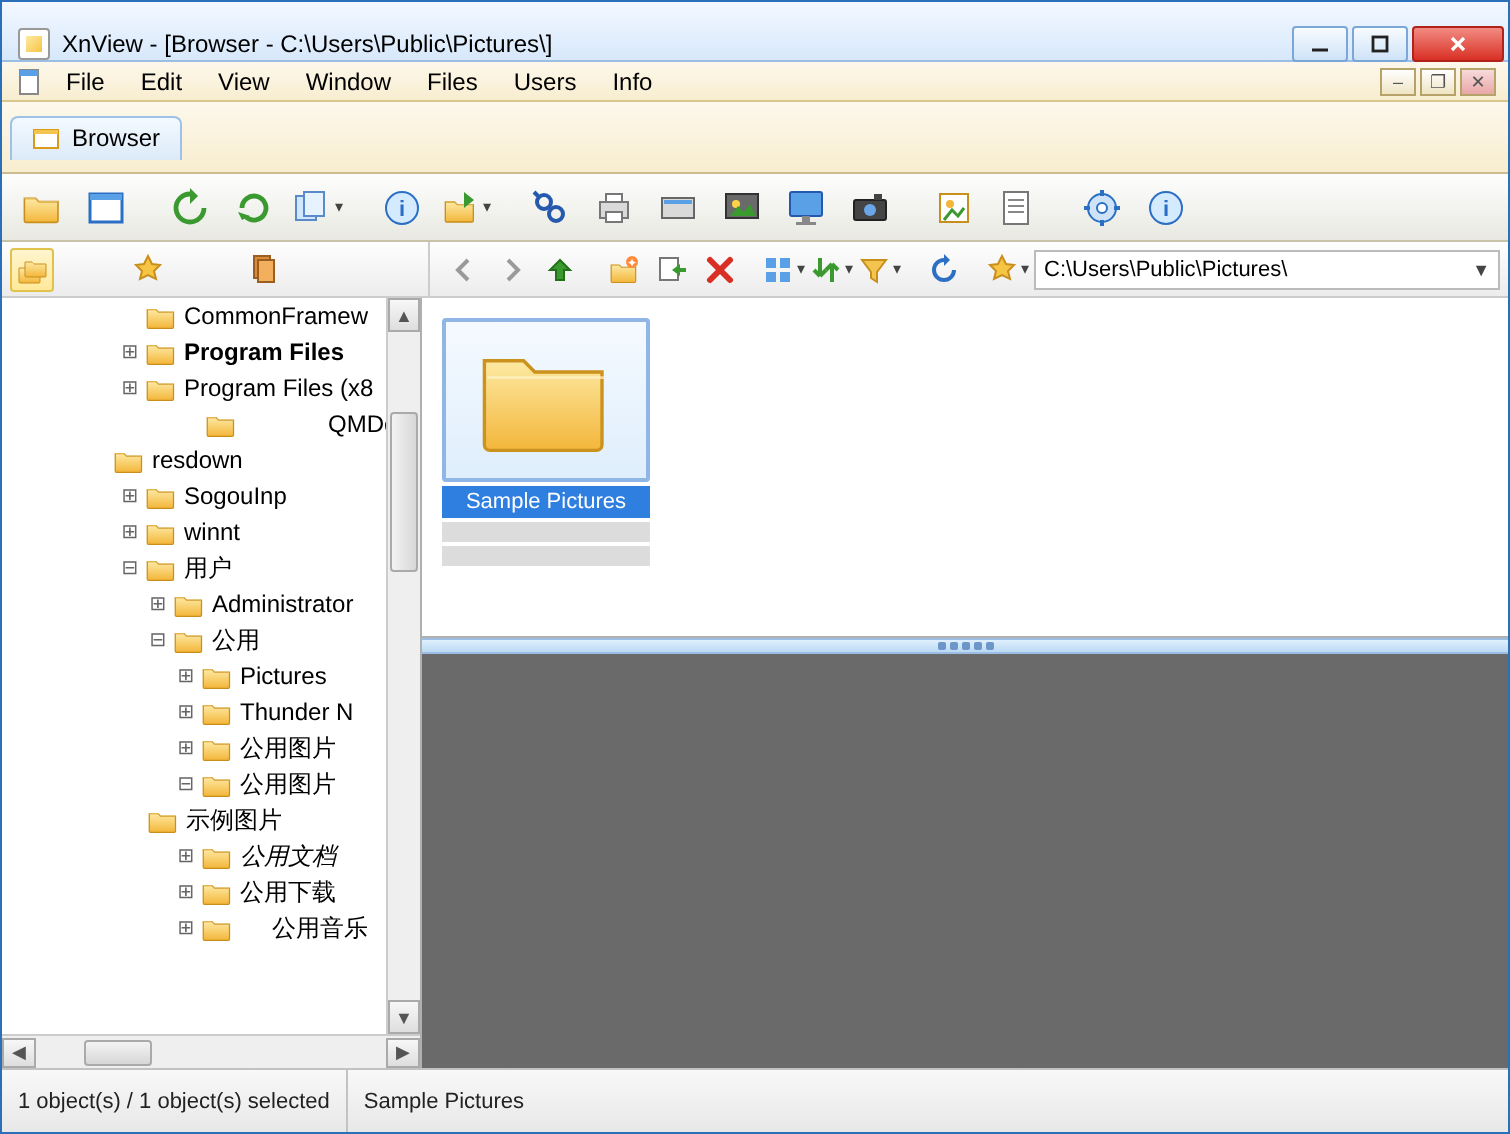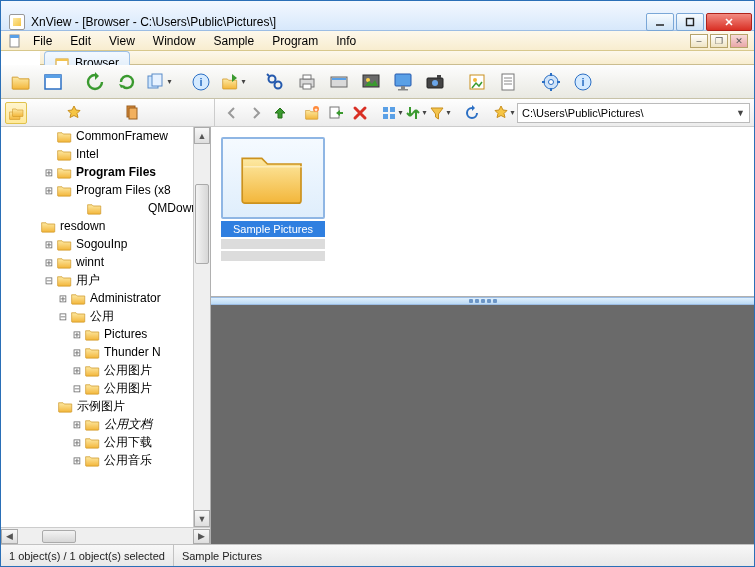--- a/index.html
+++ b/index.html
@@ -14,58 +14,58 @@
   .winbtn.max { width:28px; }
   .winbtn.close { width: 46px; background: linear-gradient(#f28b82,#d93025); color:#fff; border-color:#b0221a;}
   .winbtn svg{width:10px;height:10px;}
   .menubar { height: 20px; background: linear-gradient(#fdf8ec,#f8edcf); border-bottom:1px solid #d8c88c; display:flex; align-items:center; padding: 0 6px; gap: 2px; font-size:12px; }
   .menubar .mitem { padding: 2px 8px; cursor: default; }
   .menubar .smalls{ margin-left:auto; display:flex; gap:2px;}
   .menubar .smallbtn{ width:18px; height:14px; border:1px solid #b6a36a; background:linear-gradient(#fff,#efe4c4); display:flex;align-items:center;justify-content:center;font-size:9px;color:#555;}
   .menubar .smallbtn.close{background:linear-gradient(#f7dada,#e9a7a7);}
   .doc-icon{width:16px;height:16px;display:inline-flex;align-items:center;justify-content:center;}
   .doc-icon svg{width:14px;height:14px;}
-  .tabbar { height: 14px; background: linear-gradient(#fdf8ec,#f8edcf); display:flex; align-items:flex-start; padding: 0 4px; border-bottom:1px solid #cbbd8f;margin-left:39px;}
+  .tabbar { height: 36px; background: linear-gradient(#fdf8ec,#f8edcf); display:flex; align-items:center; padding: 0 4px; border-bottom:1px solid #cbbd8f;}
   .tab { height: 22px; padding: 0 10px; border:1px solid #9ec1e6; border-bottom:none; border-radius:4px 4px 0 0; background:linear-gradient(#f3f9ff,#dceaf8); display:flex; align-items:center; gap:6px; font-size:12px;}
   .tab .tabicon{width:14px;height:14px;}
   .toolbar { height: 34px; background: linear-gradient(#fdfdfd,#e9e9e2); border-bottom:1px solid #c7c2a8; display:flex; align-items:center; padding:0 6px; gap:4px;}
   .tbtn { width: 28px; height: 28px; border:1px solid transparent; border-radius:3px; display:flex; align-items:center; justify-content:center; }
   .tsep{width:6px;}
   .tbtn svg{width:20px;height:20px;}
   .secondbar { height: 28px; background:linear-gradient(#fefefe,#ececec); border-bottom:1px solid #ccc; display:flex; align-items:center; padding:0 4px; gap:2px; font-size:12px;}
   .secondbar .leftsect{width:210px; display:flex; align-items:center; gap:4px; border-right:1px solid #ccc; height:100%;}
   .secondbar .rightsect{flex:1; display:flex; align-items:center; gap:2px; padding-left:4px;}
   .sbtn{width:22px;height:22px;display:flex;align-items:center;justify-content:center;border-radius:2px;}
   .sbtn svg{width:16px;height:16px;}
   .sbtn.active{border:1px solid #e0c24c; background:linear-gradient(#fff5ce,#ffe999);}
   .path{flex:1; height:20px; background:#fff; border:1px solid #bbb; font-size:11px; padding:1px 4px; display:flex;align-items:center;}
   .path .dd{margin-left:auto;font-size:9px;color:#444;}
   .content{flex:1; display:flex; min-height:0;}
   .tree-panel{width:210px; border-right:1px solid #b0b0b0; display:flex; flex-direction:column; min-height:0;}
   .tree-scroll{flex:1; overflow:hidden; position:relative; font-size:12px; background:#fff;}
-  .tree-items{position:absolute; left:0; top:0; right:0;}
+  .tree-items{position:absolute; left:16px; top:0; right:0;}
   .tree-item{height:18px; display:flex; align-items:center; white-space:nowrap; gap:2px;}
   .twisty{width:12px; height:12px; display:inline-flex;align-items:center;justify-content:center;color:#666;font-size:10px;}
   .foldericon{width:15px;height:13px;display:inline-block;}
   .foldericon svg{width:15px;height:13px;display:block;}
   .tree-hscroll{height:17px;background:#efefef;border-top:1px solid #ccc;display:flex;align-items:center;}
   .tree-hscroll .thumb{width:34px;height:13px;background:linear-gradient(#f3f3f3,#d7d7d7);border:1px solid #aaa;border-radius:2px;margin-left:24px;}
   .tree-hscroll .abtn{width:17px;height:15px;background:linear-gradient(#f7f7f7,#dedede);border:1px solid #aaa;display:flex;align-items:center;justify-content:center;font-size:9px;color:#555;}
   .right{flex:1; display:flex; flex-direction:column; min-height:0;}
   .thumbs{height:170px; background:#fff; border-bottom:1px solid #b0b0b0; padding:10px; display:flex; align-items:flex-start; gap:12px;}
   .thumb-card{width:104px; display:flex; flex-direction:column; align-items:center;}
   .thumb-frame{width:104px;height:82px;border:2px solid #8fb6e4;background:linear-gradient(#f5faff,#dfeefc);border-radius:2px;display:flex;align-items:center;justify-content:center;}
   .bigfolder{width:70px;height:56px;}
   .thumb-label{width:104px;height:16px;background:#2f7fe0;color:#fff;font-size:11px;display:flex;align-items:center;justify-content:center;margin-top:2px;}
   .thumb-sub{width:104px;height:10px;background:#dcdcdc;margin-top:2px;}
   .splitter{height:8px;background:linear-gradient(#dff0fd,#bcdaf4);display:flex;align-items:center;justify-content:center;border-top:1px solid #9cbde4;border-bottom:1px solid #9cbde4;}
   .splitter .grip{width:40px;height:4px;display:flex;gap:2px;align-items:center;justify-content:center;}
   .splitter .grip span{width:4px;height:4px;background:#6c96c7;border-radius:1px;}
   .preview{flex:1;background:#6a6a6a;}
-  .status{height:22px;border-top:1px solid #c2c2c2;background:linear-gradient(#f8f8f8,#e8e8e8);display:flex;align-items:center;font-size:11px;color:#222;}
+  .status{height:32px;border-top:1px solid #c2c2c2;background:linear-gradient(#f8f8f8,#e8e8e8);display:flex;align-items:center;font-size:11px;color:#222;}
   .status .cell{height:100%;display:flex;align-items:center;padding:0 8px;border-right:1px solid #c2c2c2;}
   .dropdown-arr{font-size:8px;color:#444;margin-left:1px;}
   .vscroll{position:absolute;right:0;top:0;bottom:0;width:17px;background:#efefef;border-left:1px solid #ccc;display:flex;flex-direction:column;}
   .vscroll .abtn{height:17px;background:linear-gradient(#f7f7f7,#dedede);border:1px solid #aaa;display:flex;align-items:center;justify-content:center;font-size:9px;color:#555;}
   .vscroll .track{flex:1;position:relative;}
   .vscroll .thumbv{position:absolute;left:1px;right:1px;top:40px;height:80px;background:linear-gradient(90deg,#f3f3f3,#d7d7d7);border:1px solid #aaa;border-radius:2px;}
 </style>
 </head>
 <body>
 
@@ -117,22 +117,22 @@
     <span class="doc-icon">
         <svg viewBox="0 0 14 14">
           <rect x="2" y="1" width="9" height="12" fill="#fff" stroke="#888"></rect>
           <rect x="2" y="1" width="9" height="3" fill="#5aa0e6"></rect>
         </svg>
       </span>
     <div class="mitem">File</div>
     <div class="mitem">Edit</div>
     <div class="mitem">View</div>
     <div class="mitem">Window</div>
-    <div class="mitem">Sample</div>
-    <div class="mitem">Program</div>
+    <div class="mitem">Files</div>
+    <div class="mitem">Users</div>
     <div class="mitem">Info</div>
     <div class="smalls">
       <div class="smallbtn">–</div>
       <div class="smallbtn">❐</div>
       <div class="smallbtn close">✕</div>
     </div>
   </div>
 
   <div class="tabbar">
     <div class="tab">
@@ -378,29 +378,20 @@
             <div class="tree-item" style="padding-left: 42px;">
               <span class="twisty"></span>
               <span class="foldericon">
                 <svg>
                   <use href="#folder"></use>
                 </svg>
               </span>
               <span style="margin-left: 2px;">CommonFramew</span>
             </div>
             <div class="tree-item" style="padding-left: 42px;">
-              <span class="twisty"></span>
-              <span class="foldericon">
-                <svg>
-                  <use href="#folder"></use>
-                </svg>
-              </span>
-              <span style="margin-left: 2px;">Intel</span>
-            </div>
-            <div class="tree-item" style="padding-left: 42px;">
               <span class="twisty">⊞</span>
               <span class="foldericon">
                 <svg>
                   <use href="#folder"></use>
                 </svg>
               </span>
               <span style="margin-left: 2px; font-weight: bold;">Program Files</span>
             </div>
             <div class="tree-item" style="padding-left: 42px;">
               <span class="twisty">⊞</span>
@@ -537,21 +528,21 @@
               </span>
               <span style="margin-left: 2px;">公用下载</span>
             </div>
             <div class="tree-item" style="padding-left: 70px;">
               <span class="twisty">⊞</span>
               <span class="foldericon">
                 <svg>
                   <use href="#folder"></use>
                 </svg>
               </span>
-              <span style="margin-left: 2px;">公用音乐</span>
+              <span style="margin-left: 18px;">公用音乐</span>
             </div>
           </div>
         <div class="vscroll">
           <div class="abtn">▲</div>
           <div class="track">
               <div class="thumbv"></div>
             </div>
           <div class="abtn">▼</div>
         </div>
       </div>

